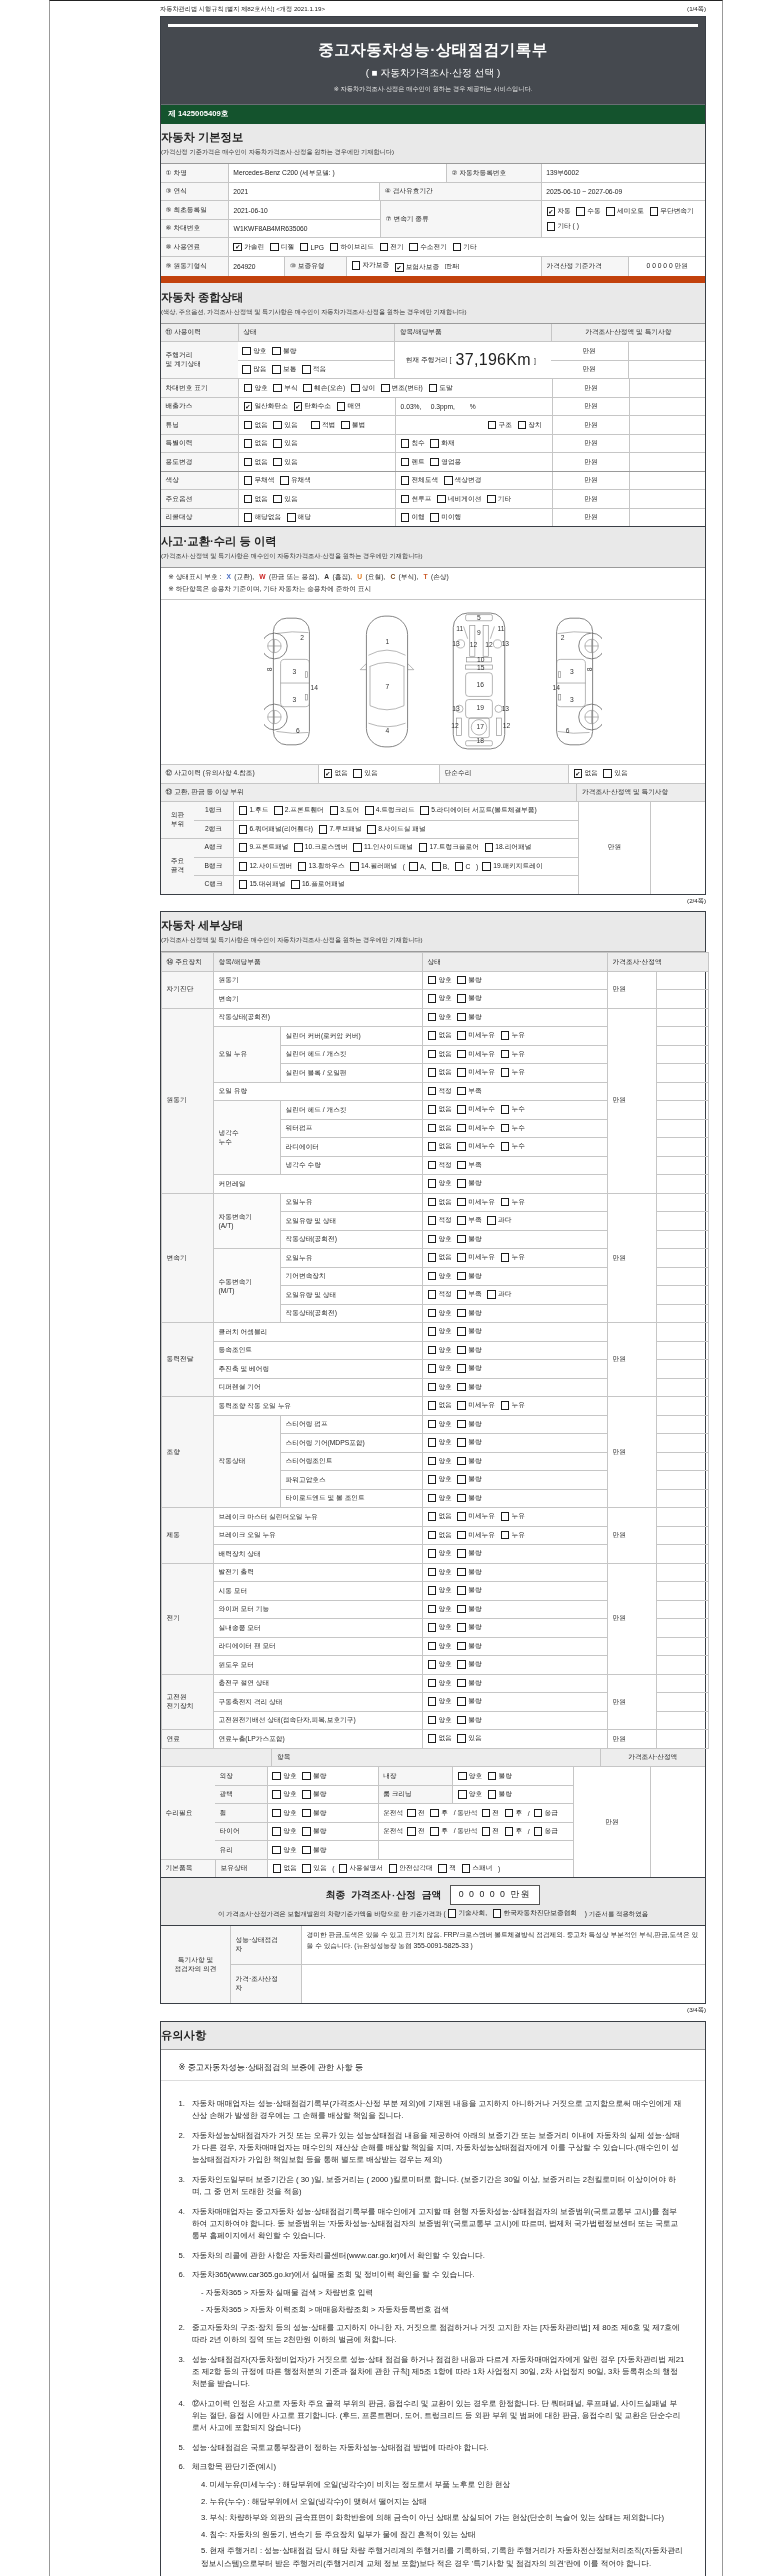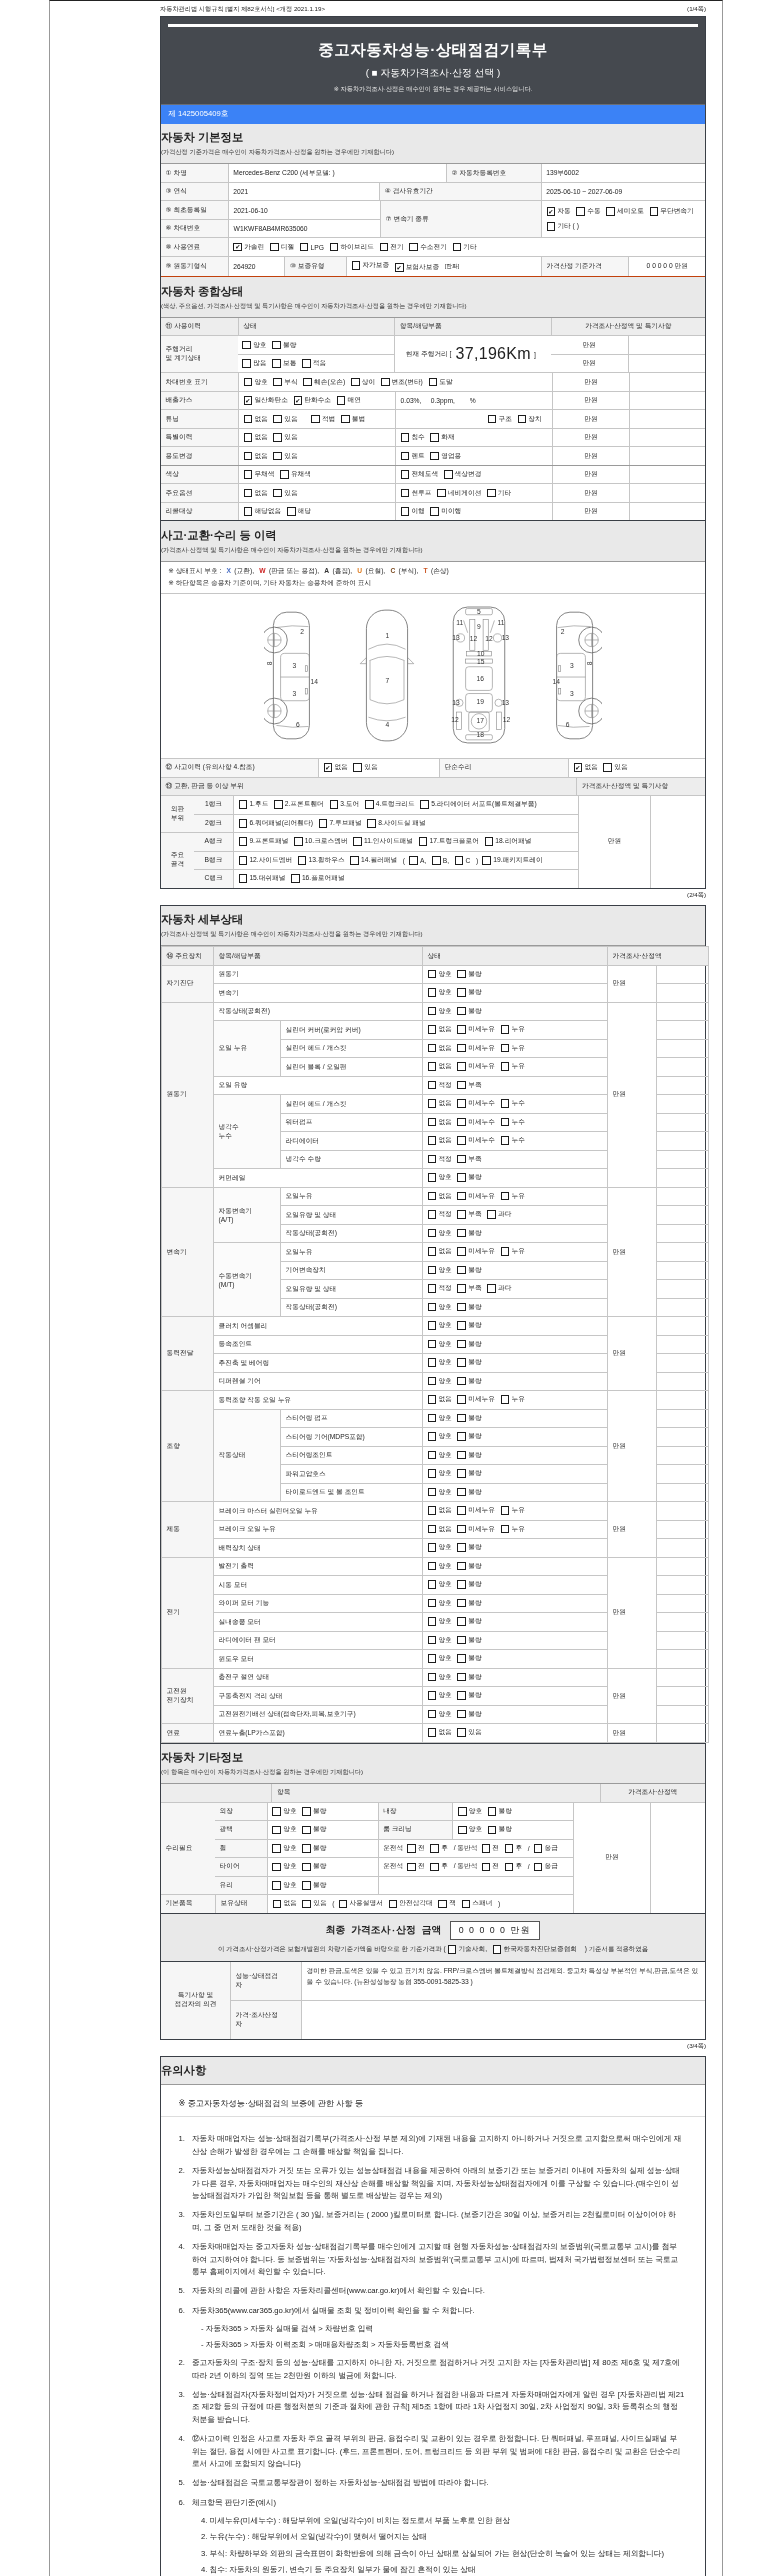--- a/index.html
+++ b/index.html
@@ -9,21 +9,21 @@
   .topline{display:flex;justify-content:space-between;align-items:flex-end;padding:3.6px 0 2.6px 0;font-size:6.2px;color:#222;}
   .pgmark{text-align:right;font-size:6.2px;padding:2.1px 0 5.2px;}
   .box{border:1px solid #3a3f46;background:#fff;}
   .sec{margin-bottom:0;}
   
   .hdrdark{background:#45494f;color:#fff;padding:5.2px 0 0;}
   .hdrdark .rule{height:2.1px;background:#fff;margin:2.1px 7.2px 13.4px;}
   .hdrdark .t{font-size:15.5px;font-weight:bold;text-align:center;letter-spacing:0.5px;}
   .hdrdark .st{font-size:9.8px;text-align:center;margin-top:6.2px;}
   .hdrdark .nt{font-size:6.2px;text-align:center;margin:5.2px 0 9.3px;color:#e8e8e8;}
-  .docno{border-top:0.5px solid #6a6e74;background:#3b82f6;color:#fff;font-weight:normal;font-size:7.7px;padding:4.6px 7.2px;}
+  .docno{border-top:0.5px solid #6a6e74;background:#14532d;color:#fff;font-weight:bold;font-size:7.7px;padding:4.6px 7.2px;}
   
   .band{background:#e9e9e9;text-align:left;padding:6.2px 0 6.2px;border-bottom:0.5px solid #9a9a9a;}
   .band .bt{font-size:11.3px;font-weight:bold;}
   .band .bs{font-size:6.2px;color:#333;margin-top:3.1px;}
   
   .frow{display:flex;border-top:0.5px solid #c6c6c6;align-items:stretch;background:#fff;}
   .frow.nt0{border-top:none;}
   .fc{border-left:0.5px solid #c6c6c6;padding:4.1px 4.6px;display:flex;align-items:center;box-sizing:border-box;min-height:17.5px;flex-wrap:wrap;row-gap:2.1px;}
   .fc.first{border-left:none;}
   .fl{background:#f6f6f6;}
@@ -197,21 +197,21 @@
                   <span class="cb on">✔</span>
                   <span class="cbl">보험사보증</span>
                 </span></span>
               <span class="txt" style="font-size:5.7px">[한화]</span>
             </div>
           <div class="fc fl w170">가격산정 기준가격</div>
           <div class="fc w150 ctr">0 0 0 0 0 만원</div>
         </div>
       </div>
 
-      <div class="band" style="border-top:1px solid #c2410c">
+      <div class="band" style="border-top:7px solid #c2410c">
         <div class="bt">자동차 종합상태</div>
         <div class="bs">(색상, 주요옵션, 가격조사·산정액 및 특기사항은 매수인이 자동차가격조사·산정을 원하는 경우에만 기재합니다)</div>
       </div>
       <div>
         <div class="frow nt0 hdr">
           <div class="fc first w150">⑪ 사용이력</div>
           <div class="fc w305">상태</div>
           <div class="fc w305">항목/해당부품</div>
           <div class="fc w300 ctr">가격조사·산정액 및 특기사항</div>
         </div>
@@ -1315,24 +1315,20 @@
                 </span><span class="cbi">
                   <span class="cb"></span>
                   <span class="cbl">있음</span>
                 </span></td>
               <td class="c-price" rowspan="1">만원</td>
               <td class="c-note"></td>
             </tr>
           </tbody>
       </table>
 
-      <div class="band" style="border-top:1px solid #3a3f46">
-        <div class="bt">자동차 기타정보</div>
-        <div class="bs">(이 항목은 매수인이 자동차가격조사·산정을 원하는 경우에만 기재합니다)</div>
-      </div>
       <div class="frow nt0 hdr">
         <div class="fc first w215"></div>
         <div class="fc w640">항목</div>
         <div class="fc w205 ctr">가격조사·산정액</div>
       </div>
       <div class="frow">
         <div class="stack w800">
           <div class="srow">
             <div class="fc first fl w105" style="flex:none">수리필요</div>
             <div class="stack w695">
@@ -1573,21 +1569,21 @@
           <div class="ni">
             <span class="nn">4.</span>
             <span class="nt2">자동차매매업자는 중고자동차 성능·상태점검기록부를 매수인에게 고지할 때 현행 자동차성능·상태점검자의 보증범위(국토교통부 고시)를 첨부하여 고지하여야 합니다. 동 보증범위는 '자동차성능·상태점검자의 보증범위'(국토교통부 고시)에 따르며, 법제처 국가법령정보센터 또는 국토교통부 홈페이지에서 확인할 수 있습니다.</span>
           </div>
           <div class="ni">
             <span class="nn">5.</span>
             <span class="nt2">자동차의 리콜에 관한 사항은 자동차리콜센터(www.car.go.kr)에서 확인할 수 있습니다.</span>
           </div>
           <div class="ni">
             <span class="nn">6.</span>
-            <span class="nt2">자동차365(www.car365.go.kr)에서 실매물 조회 및 정비이력 확인을 할 수 처합니다.</span>
+            <span class="nt2">자동차365(www.car365.go.kr)에서 실매물 조회 및 정비이력 확인을 할 수 있습니다.</span>
           </div>
           <div class="ns">- 자동차365 &gt; 자동차 실매물 검색 &gt; 차량번호 입력</div>
           <div class="ns">- 자동차365 &gt; 자동차 이력조회 &gt; 매매용차량조회 &gt; 자동차등록번호 검색</div>
           <div class="ni">
             <span class="nn">2.</span>
             <span class="nt2">중고자동차의 구조·장치 등의 성능·상태를 고지하지 아니한 자, 거짓으로 점검하거나 거짓 고지한 자는 [자동차관리법] 제 80조 제6호 및 제7호에 따라 2년 이하의 징역 또는 2천만원 이하의 벌금에 처합니다.</span>
           </div>
           <div class="ni">
             <span class="nn">3.</span>
             <span class="nt2">성능·상태점검자(자동차정비업자)가 거짓으로 성능·상태 점검을 하거나 점검한 내용과 다르게 자동차매매업자에게 알린 경우 [자동차관리법 제21조 제2항 등의 규정에 따른 행정처분의 기준과 절차에 관한 규칙] 제5조 1항에 따라 1차 사업정지 30일, 2차 사업정지 90일, 3차 등록취소의 행정처분을 받습니다.</span>

